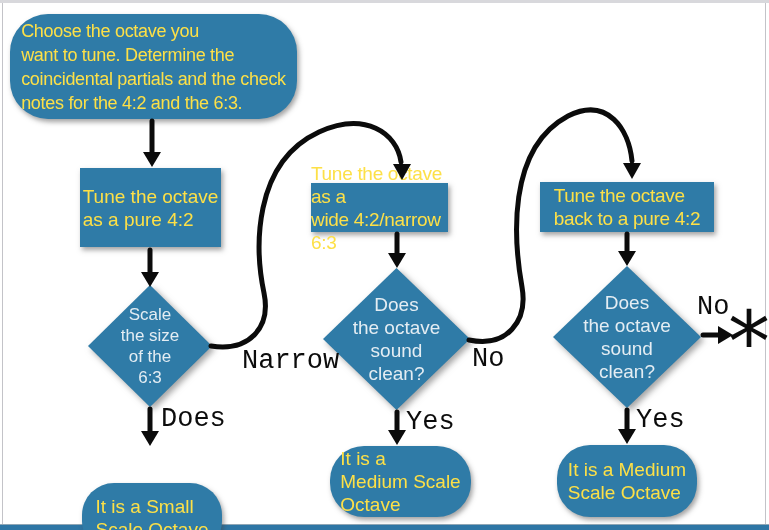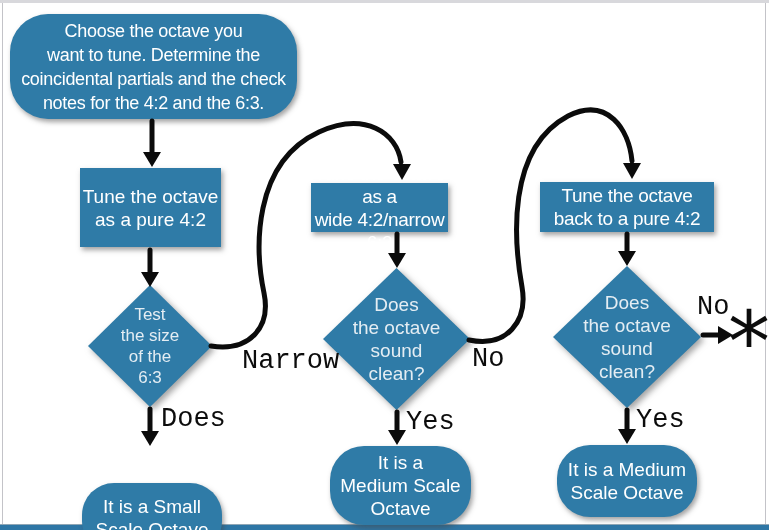--- a/index.html
+++ b/index.html
@@ -10,21 +10,21 @@
   }
   
   .frame-top{position:absolute;left:0;top:0;width:769px;height:3px;background:#d8d8dc;}
   .frame-left{position:absolute;left:2px;top:3px;width:1px;height:521px;background:#c3c3c8;}
   .frame-right{position:absolute;left:765px;top:3px;width:1px;height:521px;background:#c3c3c8;}
   .frame-bottom{position:absolute;left:0;top:524px;width:769px;height:6px;background:#2e76a5;border-top:1px solid #8fa6b5;}
 
   
   .node{
     position:absolute;display:flex;align-items:center;justify-content:center;
-    background:#2f7ba7;color:#ffffff;text-align:center;
+    background:#2f7ba7;color:#fde047;
     box-shadow:2px 3px 5px rgba(70,70,70,.5);
   }
   .node span{white-space:pre-line;display:block;}
   .terminator{border-radius:36px;}
   .diamond-wrap{
     position:absolute;filter:drop-shadow(3px 3px 3px rgba(70,70,70,.5));
   }
   .diamond{
     width:100%;height:100%;background:#2f7ba7;
     clip-path:polygon(50% 0,100% 50%,50% 100%,0 50%);
@@ -33,21 +33,21 @@
   }
   .diamond span{white-space:pre-line;display:block;}
 
   
   #n-start{left:10px;top:14px;width:287px;height:105px;font-size:18px;line-height:24px;letter-spacing:-.3px;border-radius:38px;}
   #n-proc1{left:80px;top:168px;width:141px;height:79px;font-size:19px;line-height:23px;}
   #n-dec1{left:88px;top:285px;width:124px;height:122px;font-size:17px;line-height:21px;}
   #n-end-small{left:82px;top:447px;width:140px;height:70px;font-size:19px;line-height:23px;border-radius:32px;margin-top:36px;}
   #n-proc2{left:311px;top:183px;width:137px;height:49px;font-size:19px;line-height:23px;letter-spacing:-.3px;}
   #n-dec2{left:323px;top:268px;width:147px;height:142px;font-size:19px;line-height:23px;}
-  #n-end-medium{left:330px;top:446px;width:141px;height:79px;font-size:19px;line-height:23px;border-radius:34px;}
+  #n-end-medium{left:330px;top:446px;width:141px;height:71px;font-size:19px;line-height:23px;border-radius:34px;}
   #n-proc3{left:540px;top:182px;width:174px;height:50px;font-size:19px;line-height:23px;letter-spacing:-.3px;}
   #n-dec3{left:553px;top:266px;width:148px;height:142px;font-size:19px;line-height:23px;}
   #n-end-large{left:557px;top:445px;width:140px;height:72px;font-size:19px;line-height:23px;border-radius:33px;}
 
   
   .edge-label{
     position:absolute;color:#0c0c0c;font-size:27px;line-height:1;
     font-family:Liberation Mono, monospace;white-space:nowrap;
   }
   #l-narrow{left:210px;top:348px;margin-left:32px;}
@@ -80,21 +80,21 @@
 notes for the 4:2 and the 6:3.</span>
   </div>
 
   <div id="n-proc1" class="node">
     <span>Tune the octave
 as a pure 4:2</span>
   </div>
 
   <div id="n-dec1" class="diamond-wrap">
     <div class="diamond">
-      <span>Test
+      <span>Scale
 the size
 of the
 6:3</span>
     </div>
   </div>
 
   <div id="n-end-small" class="node terminator">
     <span>It is a Small
 Scale Octave</span>
   </div>

